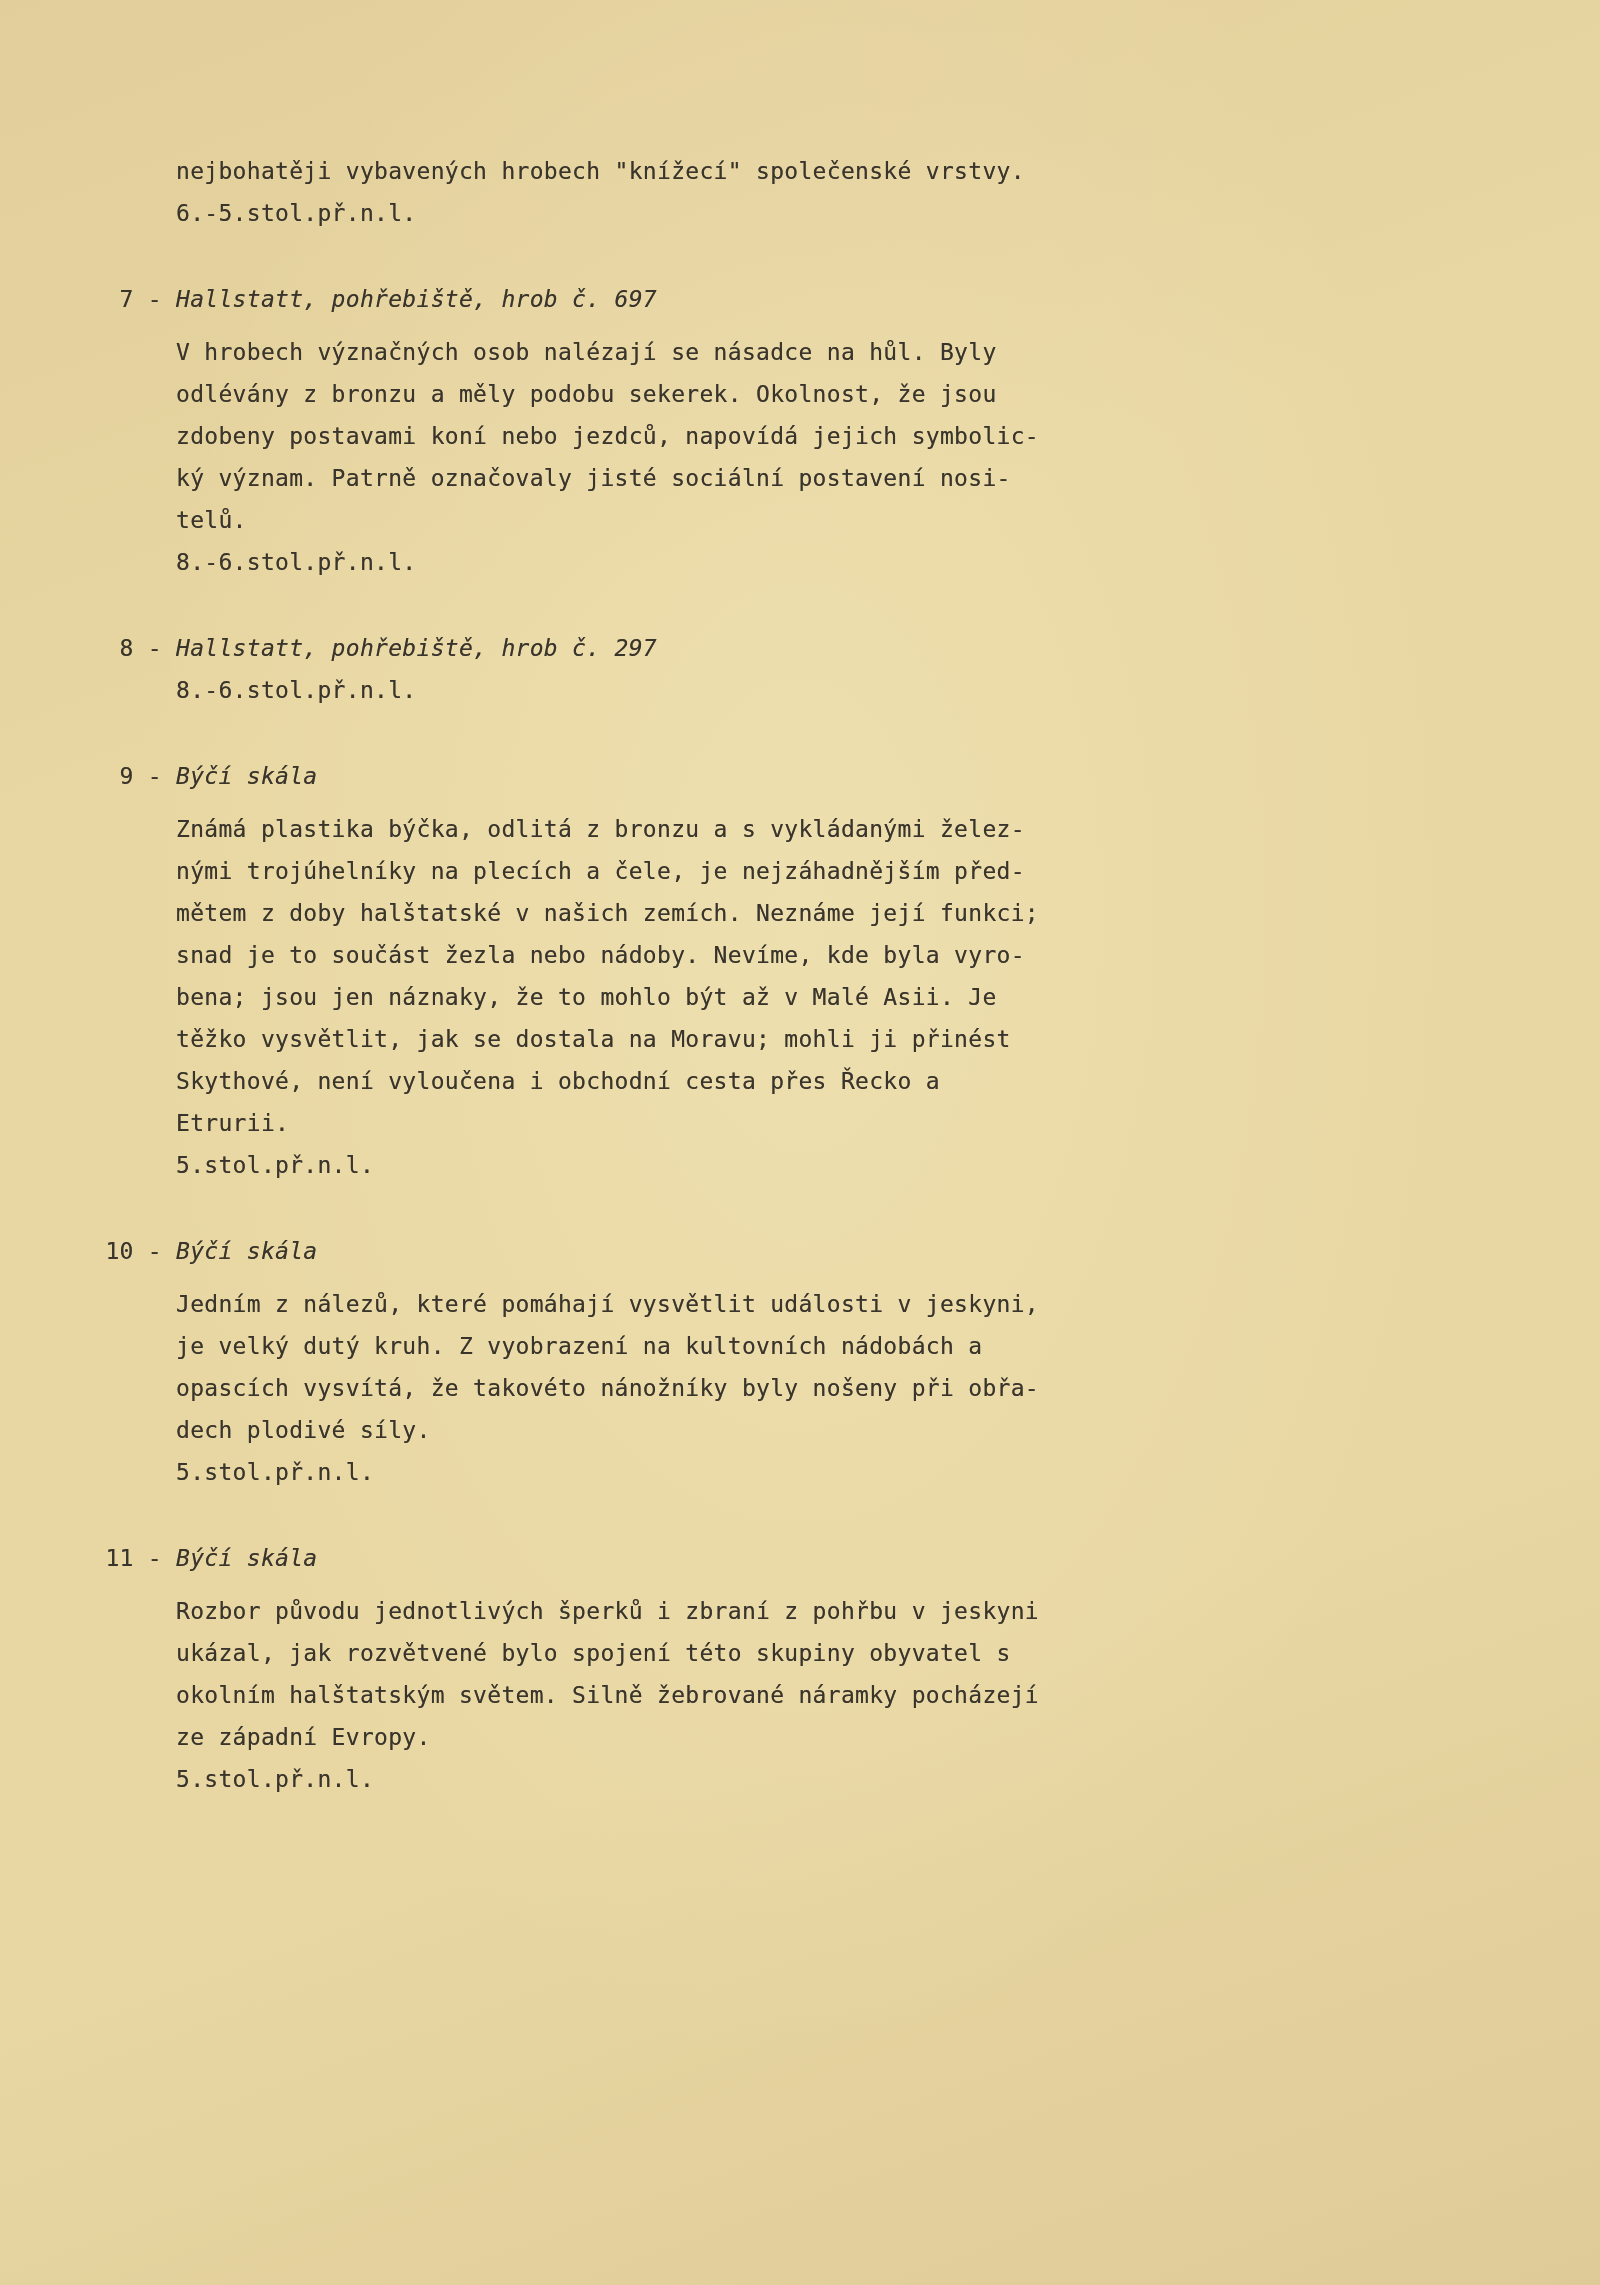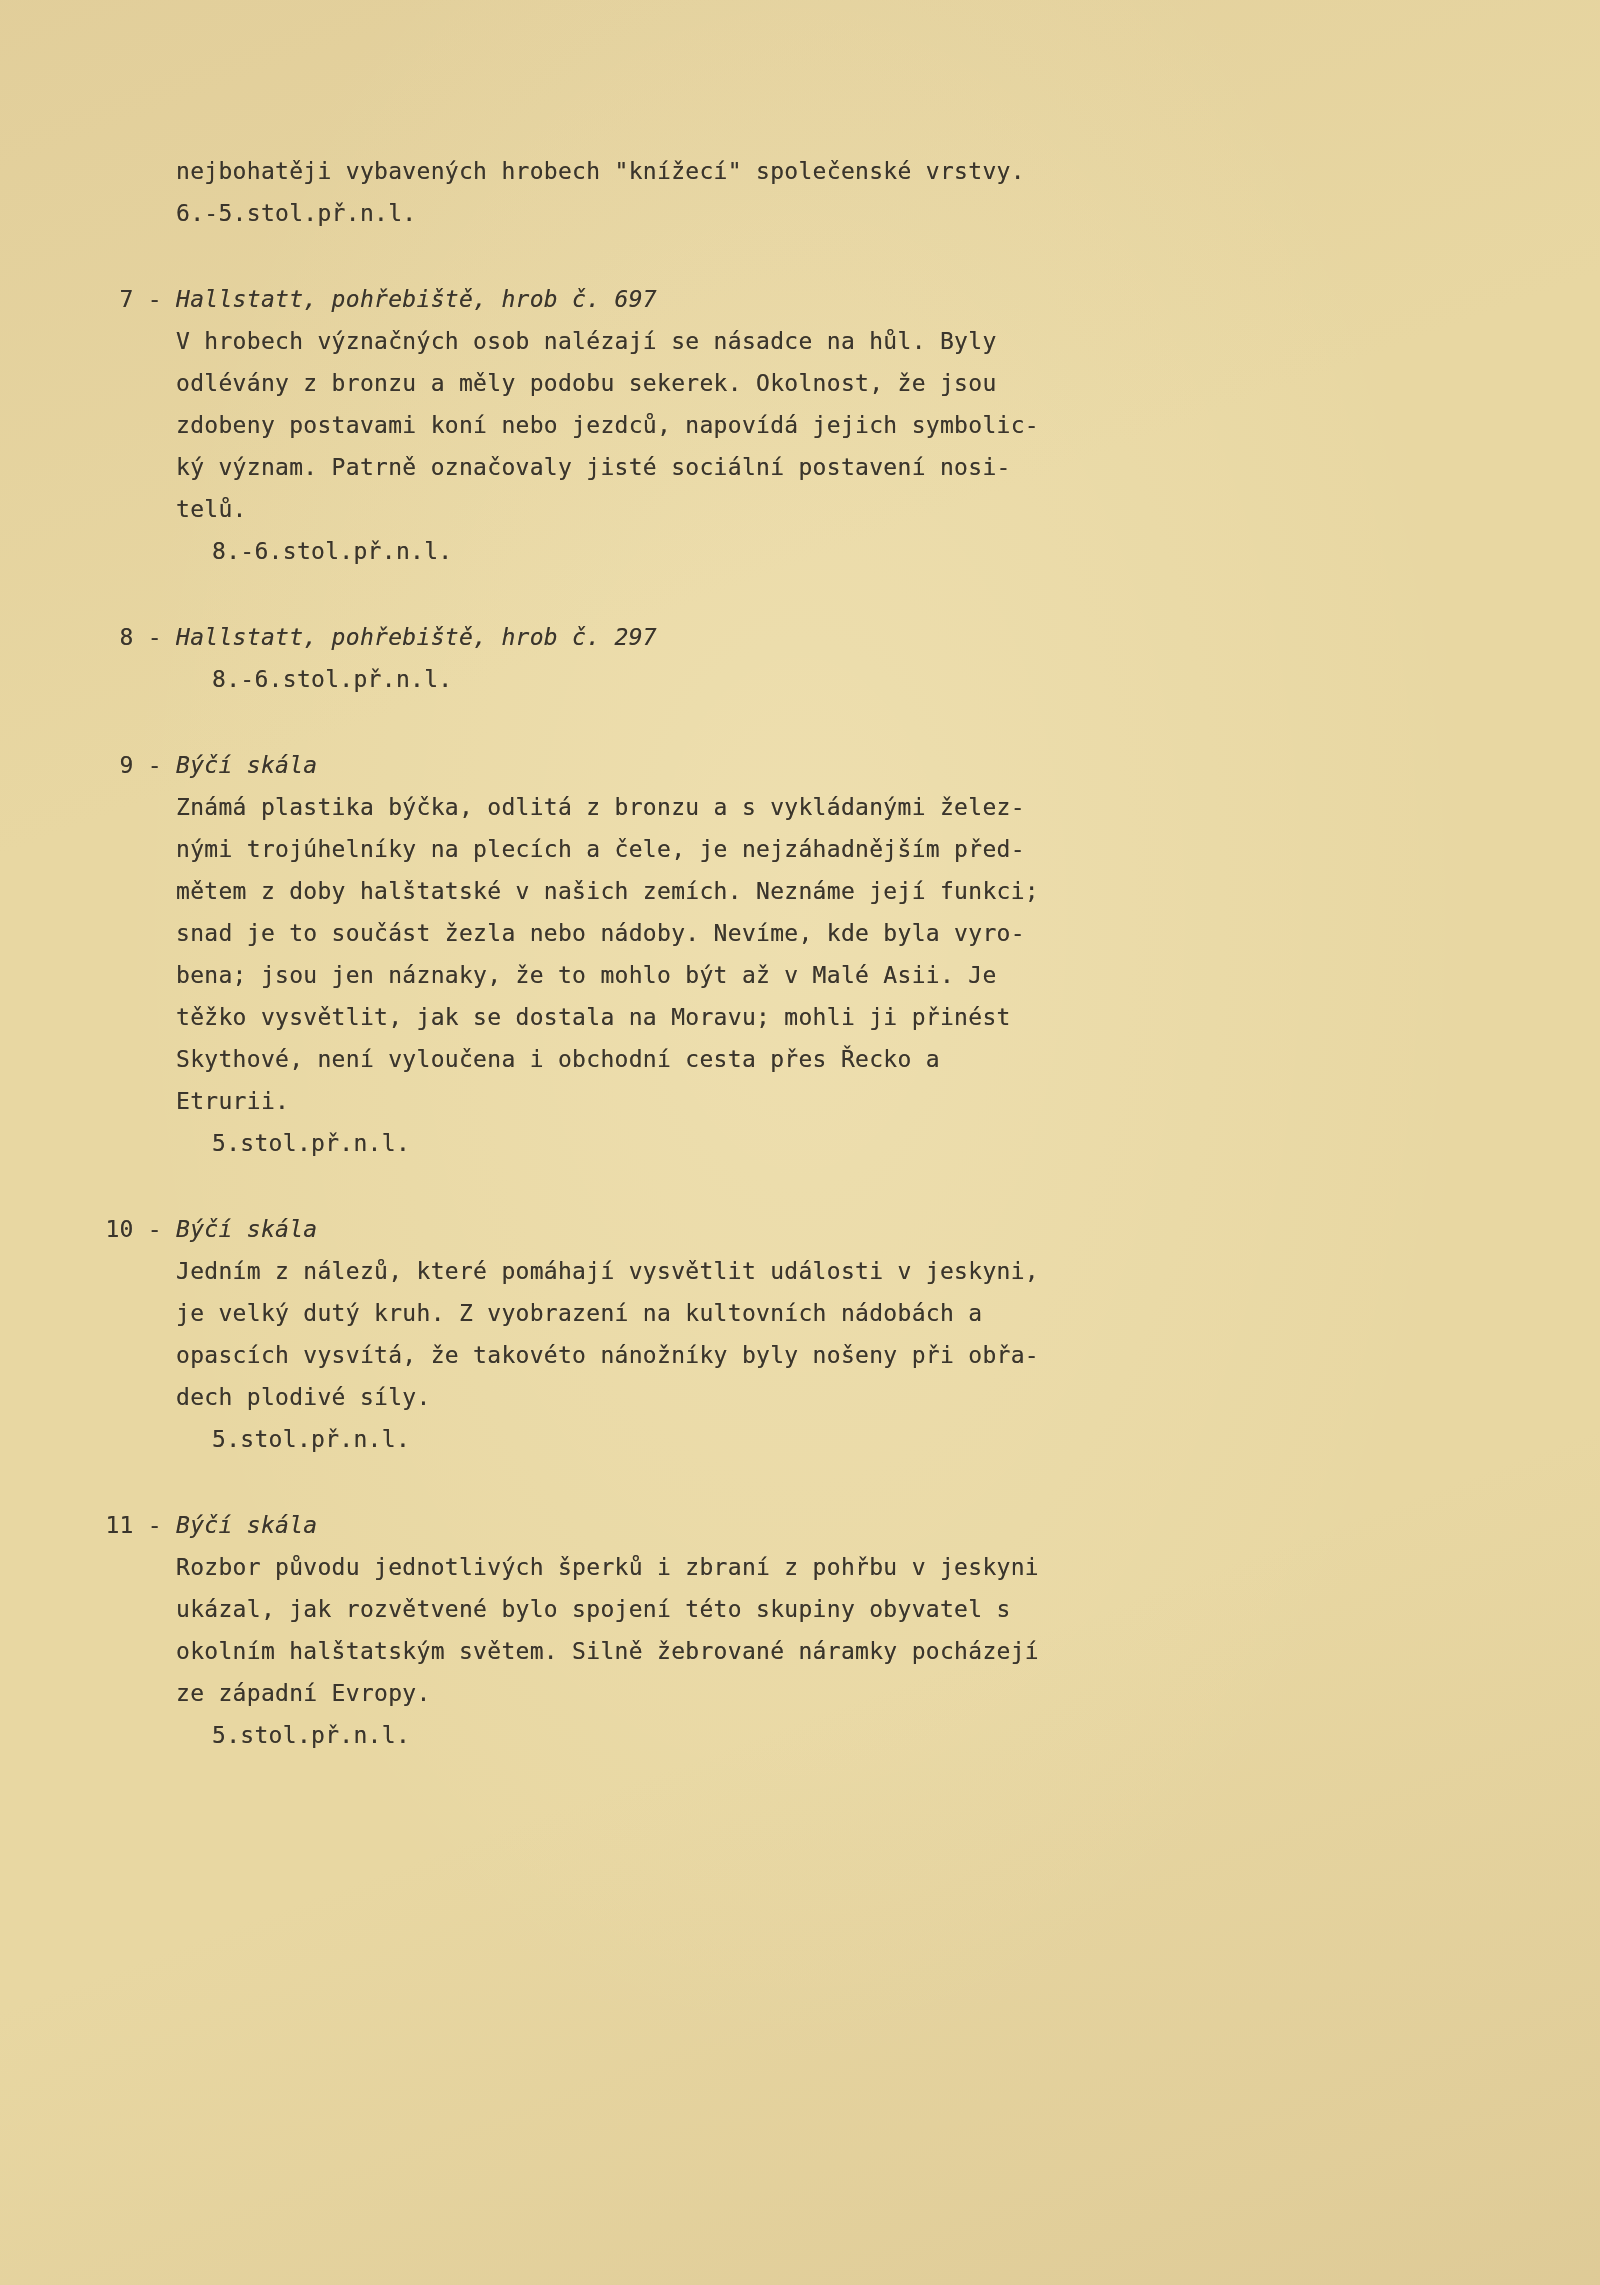--- a/index.html
+++ b/index.html
@@ -50,23 +50,24 @@
   .entry-gap{
     flex:0 0 14px;
   }
   .entry-title{
     flex:1;
     font-style:italic;
   }
   .entry-body{
     margin-left:72px;
     white-space:pre-line;
+    margin-top:11px;
   }
   .entry-date{
-    margin-left:108px;
+    margin-left:72px;
     white-space:pre;
   }
 </style>
 </head>
 <body>
 
 <div class="page">
 
   <div class="intro">nejbohatěji vybavených hrobech "knížecí" společenské vrstvy.
 6.-5.stol.př.n.l.</div>

